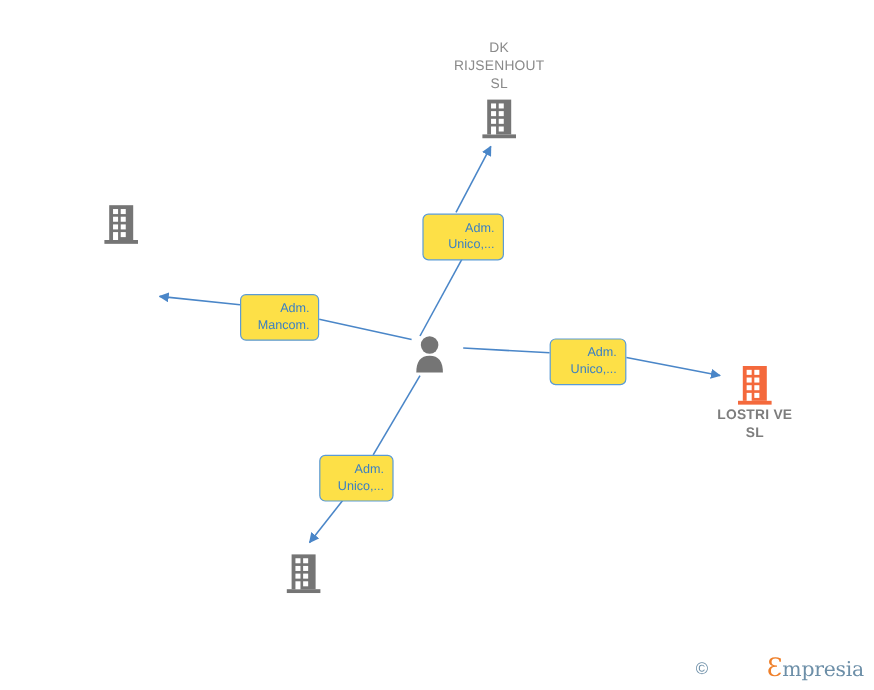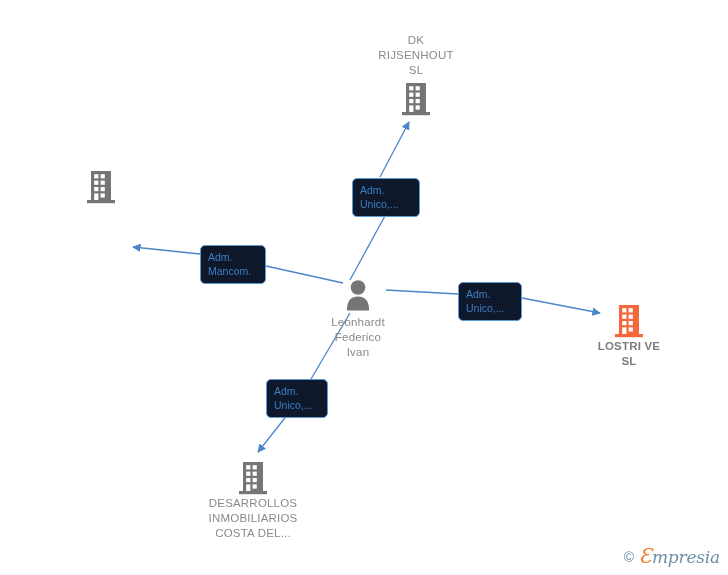--- a/index.html
+++ b/index.html
@@ -53,27 +53,27 @@
   .node.person .label { color: #8a8a8a; }
 
   .node.company .label.above { margin-bottom: 4px; }
   .node.company .label.below { margin-top: 1px; }
   .node.person .label.below { margin-top: 4px; }
 
   
   .rel {
     position: absolute;
     z-index: 4;
-    background: #0f172a;
+    background: #fde047;
     border: 1px solid #5b9bd5;
     border-radius: 5px;
     color: #3a7fc4;
     font-size: 10.5px;
     line-height: 14px;
-    text-align: left;
+    text-align: right;
     padding: 4px 7px 5px 7px;
     white-space: pre-line;
     box-sizing: border-box;
   }
 
   
   #watermark {
     position: absolute;
     right: 8px;
     bottom: 8px;
@@ -82,25 +82,25 @@
     align-items: center;
     gap: 5px;
   }
   #watermark .copy {
     font-size: 14px;
     color: #6d8fa8;
     line-height: 1;
   }
   #watermark .wm-text {
     font-family: "DejaVu Serif", serif;
-    font-style: italic;
     font-size: 17px;
     line-height: 1;
     color: #6d8fa8;
     letter-spacing: -.2px;
+    margin-left: 44px;
   }
   #watermark .wm-text .cap {
     color: #ef7f29;
     font-size: 21px;
   }
 </style>
 </head>
 <body>
 
 <div id="canvas">
@@ -162,23 +162,20 @@
     </span>
   </div>
 
   <div class="node person" style="left:358px; top:279px;">
     <span class="glyph">
       <svg width="30" height="32" viewBox="0 0 30 32" aria-hidden="true">
         <circle cx="15" cy="8.5" r="7.3" fill="#757575"></circle>
         <path d="M15 17.4 C 7.4 17.4 3.9 22.2 3.9 31.5 L 26.1 31.5 C 26.1 22.2 22.6 17.4 15 17.4 Z" fill="#757575"></path>
       </svg>
     </span>
-    <span class="label below">Leonhardt
-Federico
-Ivan</span>
   </div>
 
   <div class="node company highlight" style="left:629px; top:304px;">
     <span class="glyph">
       <svg width="30" height="34" viewBox="0 0 30 34" aria-hidden="true">
         <rect x="5" y="1" width="20" height="29" fill="#f4693c"></rect>
         <rect x="1" y="30" width="28" height="3.2" fill="#f4693c"></rect>
         <rect x="8.2" y="4.2" width="4.2" height="4.2" fill="#ffffff"></rect>
         <rect x="14.6" y="4.2" width="4.2" height="4.2" fill="#ffffff"></rect>
         <rect x="8.2" y="10.6" width="4.2" height="4.2" fill="#ffffff"></rect>
@@ -201,23 +198,20 @@
         <rect x="8.2" y="4.2" width="4.2" height="4.2" fill="#ffffff"></rect>
         <rect x="14.6" y="4.2" width="4.2" height="4.2" fill="#ffffff"></rect>
         <rect x="8.2" y="10.6" width="4.2" height="4.2" fill="#ffffff"></rect>
         <rect x="14.6" y="10.6" width="4.2" height="4.2" fill="#ffffff"></rect>
         <rect x="8.2" y="17" width="4.2" height="4.2" fill="#ffffff"></rect>
         <rect x="14.6" y="17" width="4.2" height="4.2" fill="#ffffff"></rect>
         <rect x="8.2" y="23.4" width="4.2" height="6.6" fill="#ffffff"></rect>
         <rect x="14.6" y="23.4" width="4.2" height="4.2" fill="#ffffff"></rect>
       </svg>
     </span>
-    <span class="label below">DESARROLLOS
-INMOBILIARIOS
-COSTA DEL...</span>
   </div>
 
   <div class="rel" style="left:352px; top:178px; width:68px;">Adm.
 Unico,...</div>
 
   <div class="rel" style="left:200px; top:245px; width:66px;">Adm.
 Mancom.</div>
 
   <div class="rel" style="left:458px; top:282px; width:64px;">Adm.
 Unico,...</div>

